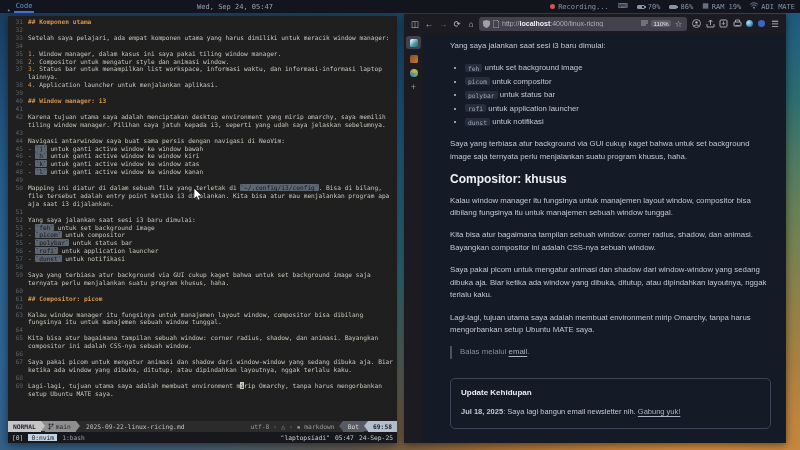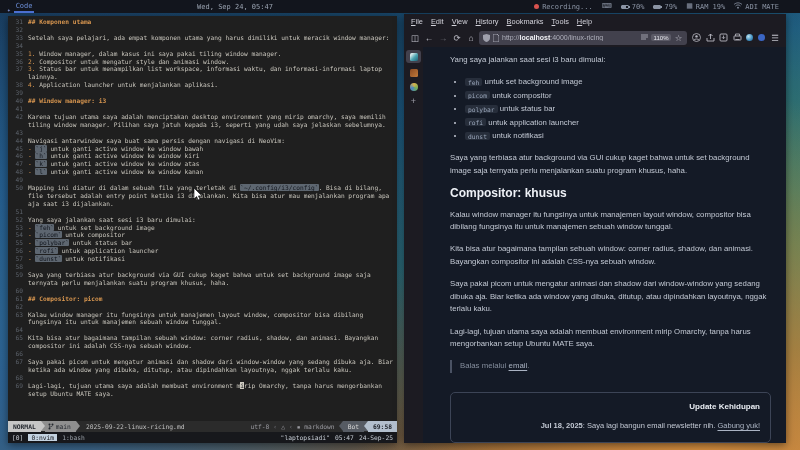--- a/index.html
+++ b/index.html
@@ -16,21 +16,21 @@
 
   
   .polybar { position:absolute; top:0; left:0; width:800px; height:13px;
     background:#12151d; display:flex; align-items:center;
     font-size:7px; color:#8a93a3; z-index:5; }
   .pb-left { display:flex; align-items:flex-end; gap:3px; padding:0 7px; height:100%; }
   .pb-ws { color:#6d8fd8; height:100%; display:flex; align-items:center;
     border-bottom:2px solid #4b6fd0; padding:0 2px; }
   .pb-logo { color:#7d8fd0; font-size:6px; }
   .pb-center { position:absolute; left:0; right:330px; text-align:center; color:#9aa3b1; }
-  .pb-right { margin-left:auto; display:flex; align-items:center; gap:9px; padding-right:21px; }
+  .pb-right { margin-left:auto; display:flex; align-items:center; gap:9px; padding-right:5px; }
   .pb-module { display:flex; align-items:center; gap:3px; }
   .dot-rec { width:5px; height:5px; border-radius:50%; background:#d9534f; display:inline-block; }
   .bat { width:8px; height:4px; border:1px solid #8a93a3; border-radius:1px; position:relative; display:inline-block; }
   .bat::after { content:""; position:absolute; right:-2px; top:0.5px; width:1px; height:2px; background:#8a93a3; }
   .bat-fill { position:absolute; left:0; top:0; bottom:0; background:#8a93a3; }
   .pb-glyph { font-family:"DejaVu Sans", sans-serif; font-size:7px; line-height:7px; }
 
   
   .term { position:absolute; left:8px; top:16px; width:389px; height:427px;
     background:#1f1f1f; display:flex; flex-direction:column;
@@ -108,21 +108,21 @@
   .content p { margin:0 0 10px; }
   .content ul { margin:0 0 10px 15px; }
   .content li { margin-bottom:1px; }
   .code-pill { font-family:"DejaVu Sans Mono", monospace; font-size:6.3px;
     background:#272e3b; color:#98a4b8; padding:0.5px 3px; border-radius:2px; }
   .content h2 { font-size:12px; color:#eef1f6; margin:3px 0 9px; }
   .content blockquote { border-left:2px solid #4a5263; padding:0 0 0 8px;
     margin:0 0 19px; color:#848d9c; }
   .content a { color:#aab3c2; text-decoration:underline; text-underline-offset:1.5px; }
   .card { border:1px solid #3c4456; border-radius:5px; padding:8px 10px 9px;
-    text-align:right; margin:13px 0 0; }
+    text-align:left; margin:13px 0 0; }
   .card-title { font-weight:bold; font-size:8px; color:#e8ecf2; margin-bottom:7px; }
   .card-line { font-size:7.5px; }
 
   
   .cursor { position:absolute; left:193px; top:188px; z-index:9; }
 </style>
 </head>
 <body>
 
 <div class="polybar">
@@ -142,21 +142,21 @@
       <span class="pb-module">
         <span class="bat">
           <span class="bat-fill" style="width: 70%;"></span>
         </span>
         <span>70%</span>
       </span>
       <span class="pb-module">
         <span class="bat">
           <span class="bat-fill" style="width: 97%;"></span>
         </span>
-        <span>79%</span>
+        <span>86%</span>
       </span>
       <span class="pb-module">
         <span class="pb-glyph">▦</span>
         <span>RAM 19%</span>
       </span>
       <span class="pb-module">
         <span><svg width="8" height="7" viewBox="0 0 8 7">
             <path d="M0 2.5C2.3.3 5.7.3 8 2.5M1.5 4c1.5-1.4 3.5-1.4 5 0" stroke="#8a93a3" stroke-width=".8" fill="none"></path>
             <circle cx="4" cy="5.7" r=".9" fill="#8a93a3"></circle>
           </svg></span>
@@ -360,29 +360,20 @@
     </div>
     <div class="tm-right">
       <span>"laptopsiadi"</span>
       <span>05:47</span>
       <span>24-Sep-25</span>
     </div>
   </div>
 </div>
 
 <div class="ffx">
-  <div class="menubar">
-      <span class="menu-item">File</span>
-      <span class="menu-item">Edit</span>
-      <span class="menu-item">View</span>
-      <span class="menu-item">History</span>
-      <span class="menu-item">Bookmarks</span>
-      <span class="menu-item">Tools</span>
-      <span class="menu-item">Help</span>
-    </div>
 
   <div class="navbar">
     <span class="nav-btn">◫</span>
     <span class="nav-btn">←</span>
     <span class="nav-btn dim">→</span>
     <span class="nav-btn">⟳</span>
     <span class="nav-btn">⌂</span>
     <div class="urlbar">
       <svg class="icon-svg" width="7" height="8" viewBox="0 0 7 8">
           <path d="M3.5 0L7 1v3c0 2-1.6 3.4-3.5 4C1.6 7.4 0 6 0 4V1z" fill="#9fa0ac"></path>

